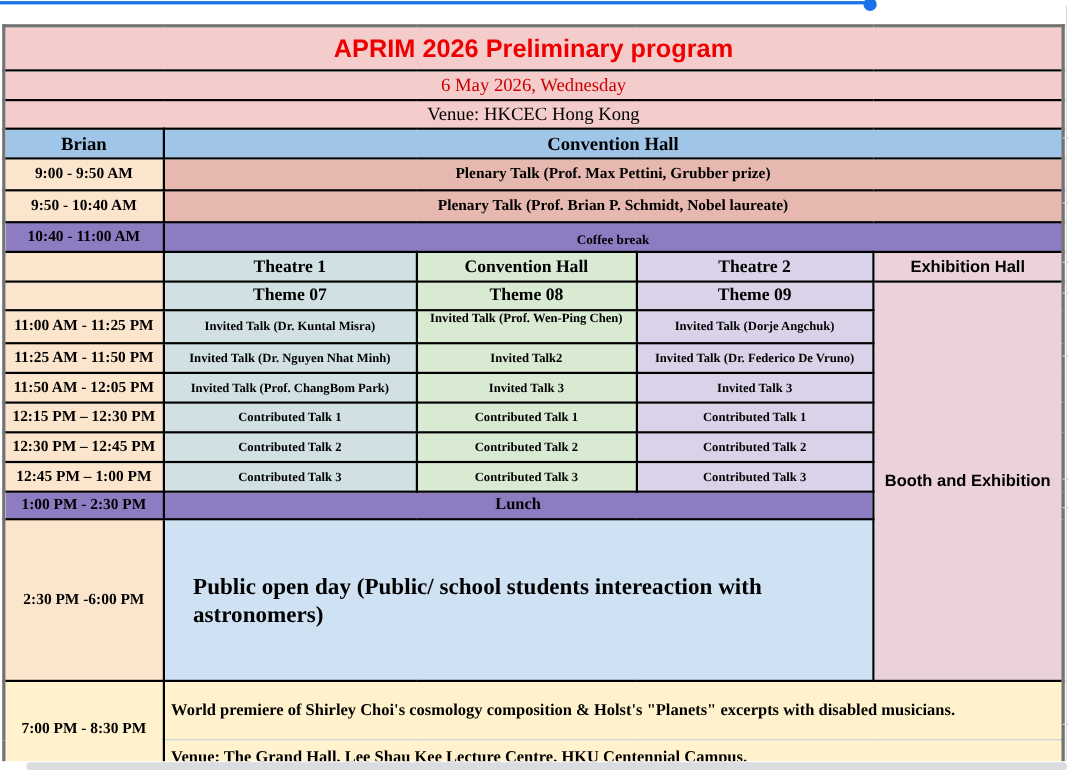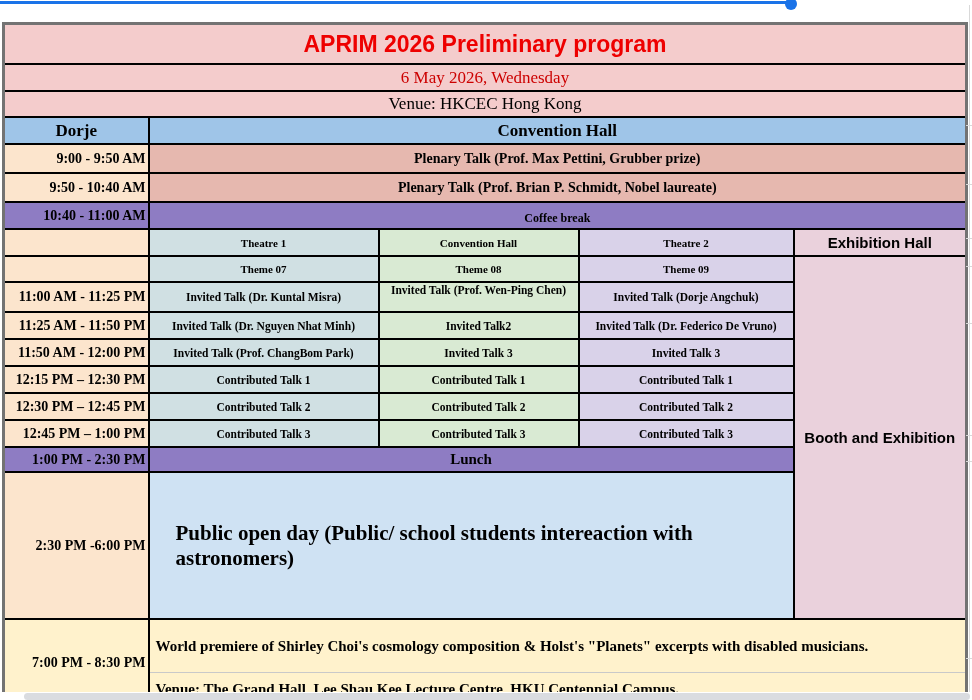--- a/index.html
+++ b/index.html
@@ -21,24 +21,24 @@
   .bg-ch{background:var(--hall_bg)}
   .bg-t2{background:var(--theatre2_bg)}
   .bg-ex{background:var(--exhibition_bg)}
   .bg-pub{background:var(--public_bg)}
   .bg-eve{background:var(--evening_bg)}
   
   .c-title{font-family:"Liberation Sans","DejaVu Sans",sans-serif;font-size:23px;color:var(--title_red);}
   .c-date{font-weight:normal;font-size:17px;color:var(--date_red);}
   .c-venue{font-weight:normal;font-size:17px;}
   .c-colhdr{font-size:17px;}
-  .c-time{font-size:14px;text-align:right;}
+  .c-time{font-size:14px;}
   .c-plenary{font-size:14px;}
   .c-coffee{font-size:12px;vertical-align:bottom;padding-bottom:2px;}
-  .c-vhdr{font-size:11px;margin-left:24px;}
+  .c-vhdr{font-size:16px;margin-left:24px;}
   .c-sans{font-family:"Liberation Sans","DejaVu Sans",sans-serif;font-size:15px;text-align:center;}
   .c-talk{font-size:11.5px;}
   .v-top{vertical-align:top;padding-top:1px;}
   .c-lunch{font-size:15px;}
   .c-public{font-size:21px;text-align:left;padding-left:26px;}
   .c-eve{font-size:15px;text-align:left;padding-left:6px;}
   .faint-b{border-bottom:1px solid #c9c9c9;}
   .faint-t{border-top:1px solid #c9c9c9;}
   
   #sel-line{position:absolute;left:0;top:1px;width:789px;height:3px;background:var(--selection_blue);z-index:5;}
@@ -71,21 +71,21 @@
       <td colspan="5" class="bg-pink c-title">APRIM 2026 Preliminary program</td>
     </tr>
     <tr class="h25">
       <td colspan="5" class="bg-pink c-date">6 May 2026, Wednesday</td>
     </tr>
     <tr class="h24">
       <td colspan="5" class="bg-pink c-venue">Venue: HKCEC Hong Kong</td>
     </tr>
 
     <tr class="h25">
-      <td class="bg-blue c-colhdr">Dorje</td>
+      <td class="bg-blue c-colhdr">Brian</td>
       <td colspan="4" class="bg-blue c-colhdr">Convention Hall</td>
     </tr>
 
     <tr class="h27">
       <td class="bg-peach c-time">9:00 - 9:50 AM</td>
       <td colspan="4" class="bg-salmon c-plenary">Plenary Talk (Prof. Max Pettini, Grubber prize)</td>
     </tr>
     <tr class="h27">
       <td class="bg-peach c-time">9:50 - 10:40 AM</td>
       <td colspan="4" class="bg-salmon c-plenary">Plenary Talk (Prof. Brian P. Schmidt, Nobel laureate)</td>
@@ -118,21 +118,21 @@
       <td class="bg-ch c-talk v-top">Invited Talk (Prof. Wen-Ping Chen)</td>
       <td class="bg-t2 c-talk">Invited Talk (Dorje Angchuk)</td>
     </tr>
     <tr class="h25">
       <td class="bg-peach c-time">11:25 AM - 11:50 PM</td>
       <td class="bg-t1 c-talk">Invited Talk (Dr. Nguyen Nhat Minh)</td>
       <td class="bg-ch c-talk">Invited Talk2</td>
       <td class="bg-t2 c-talk">Invited Talk (Dr. Federico De Vruno)</td>
     </tr>
     <tr class="h25">
-      <td class="bg-peach c-time">11:50 AM - 12:00 PM</td>
+      <td class="bg-peach c-time">11:50 AM - 12:05 PM</td>
       <td class="bg-t1 c-talk">Invited Talk (Prof. ChangBom Park)</td>
       <td class="bg-ch c-talk">Invited Talk 3</td>
       <td class="bg-t2 c-talk">Invited Talk 3</td>
     </tr>
     <tr class="h25">
       <td class="bg-peach c-time">12:15 PM – 12:30 PM</td>
       <td class="bg-t1 c-talk">Contributed Talk 1</td>
       <td class="bg-ch c-talk">Contributed Talk 1</td>
       <td class="bg-t2 c-talk">Contributed Talk 1</td>
     </tr>

